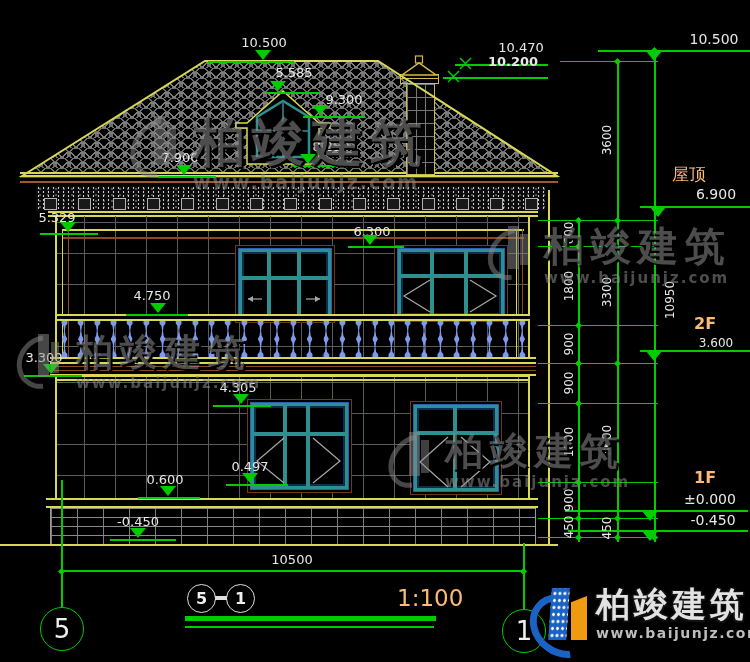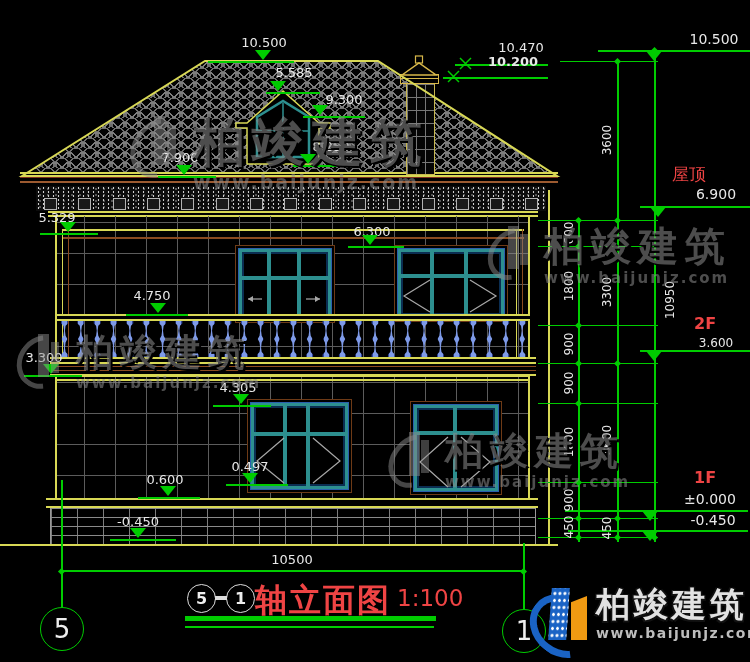--- a/index.html
+++ b/index.html
@@ -39,21 +39,21 @@
   .balrow{position:absolute;left:3px;right:3px;top:7px;bottom:1px;display:flex;justify-content:space-between;}
   .bal{width:9px;height:100%;background:linear-gradient(90deg,#31479e 0 2px,#7e9ae8 2px 7px,#31479e 7px 9px);
       clip-path:polygon(12% 0,88% 0,88% 7%,62% 13%,55% 27%,62% 41%,82% 50%,62% 60%,55% 74%,62% 86%,88% 93%,88% 100%,12% 100%,12% 93%,38% 86%,45% 74%,38% 60%,18% 50%,38% 41%,45% 27%,38% 13%,12% 7%);}
   
   .gl{position:absolute;background:#00cc00;height:1.5px;}
   .gv{position:absolute;background:#00cc00;width:1.5px;}
   .tri{position:absolute;width:0;height:0;border-left:8px solid transparent;border-right:8px solid transparent;border-top:10px solid #00cc00;}
   .tk{position:absolute;width:5px;height:5px;background:#00cc00;transform:rotate(45deg);margin:-2.5px 0 0 -2.5px;}
   .dt{position:absolute;color:#e8e8e8;font-size:13px;text-align:center;white-space:nowrap;}
   .dv{position:absolute;color:#e8e8e8;font-size:12px;width:34px;height:14px;text-align:center;transform:rotate(-90deg);white-space:nowrap;}
-  .cn{position:absolute;color:#ef4444;white-space:nowrap;}
+  .cn{position:absolute;color:#fdba74;white-space:nowrap;}
   
   .bubble{position:absolute;border:1.5px solid #00cc00;border-radius:50%;color:#eee;
       display:flex;align-items:center;justify-content:center;font-size:26px;}
   .tbubble{position:absolute;border:1.5px solid #ddd;border-radius:50%;color:#eee;
       display:flex;align-items:center;justify-content:center;font-size:16px;font-weight:bold;}
   
   .wm{position:absolute;display:flex;align-items:flex-start;color:rgba(140,140,140,.55);}
   .wmglyph{position:relative;flex:none;}
   .wmarc{position:absolute;inset:0;border:5px solid rgba(140,140,140,.5);border-top-color:transparent;border-right-color:transparent;border-radius:50%;transform:rotate(40deg);}
   .wmb1{position:absolute;left:40%;top:0;width:22%;height:76%;background:rgba(140,140,140,.5);}
@@ -348,21 +348,20 @@
     <span>1</span>
   </div>
 
   <div class="tbubble" style="left:187px;top:584px;width:27px;height:27px;">
     <span>5</span>
   </div>
   <div class="abs" style="left:215px;top:596px;width:12px;height:3.5px;background:#ddd;"></div>
   <div class="tbubble" style="left:226px;top:584px;width:27px;height:27px;">
     <span>1</span>
   </div>
-  <div class="cn" style="left:255px;top:579px;font-size:32px;font-weight:bold;letter-spacing:2px;">轴立面图</div>
   <div class="cn" style="left:397px;top:585px;font-size:23px;">1:100</div>
   <div class="abs" style="left:185px;top:616px;width:251px;height:5px;background:#00cc00;"></div>
   <div class="abs" style="left:185px;top:626px;width:249px;height:2px;background:#00cc00;"></div>
 
   <div class="wm" style="left:133px;top:116px;">
     <div class="wmglyph" style="width:52px;height:64px;">
       <div class="wmarc"></div>
       <div class="wmb1"></div>
       <div class="wmb2"></div>
     </div>

